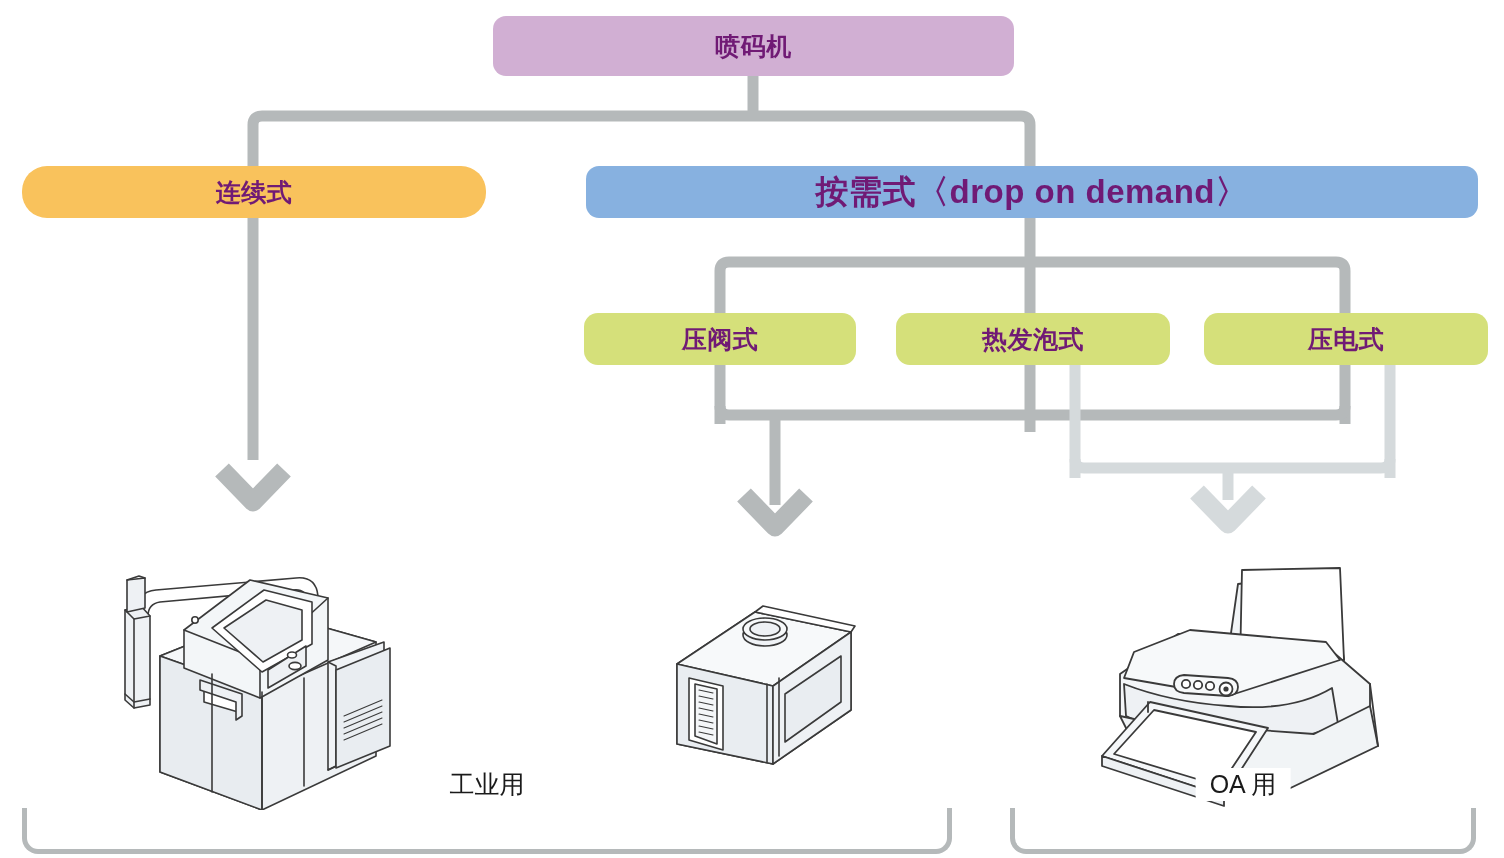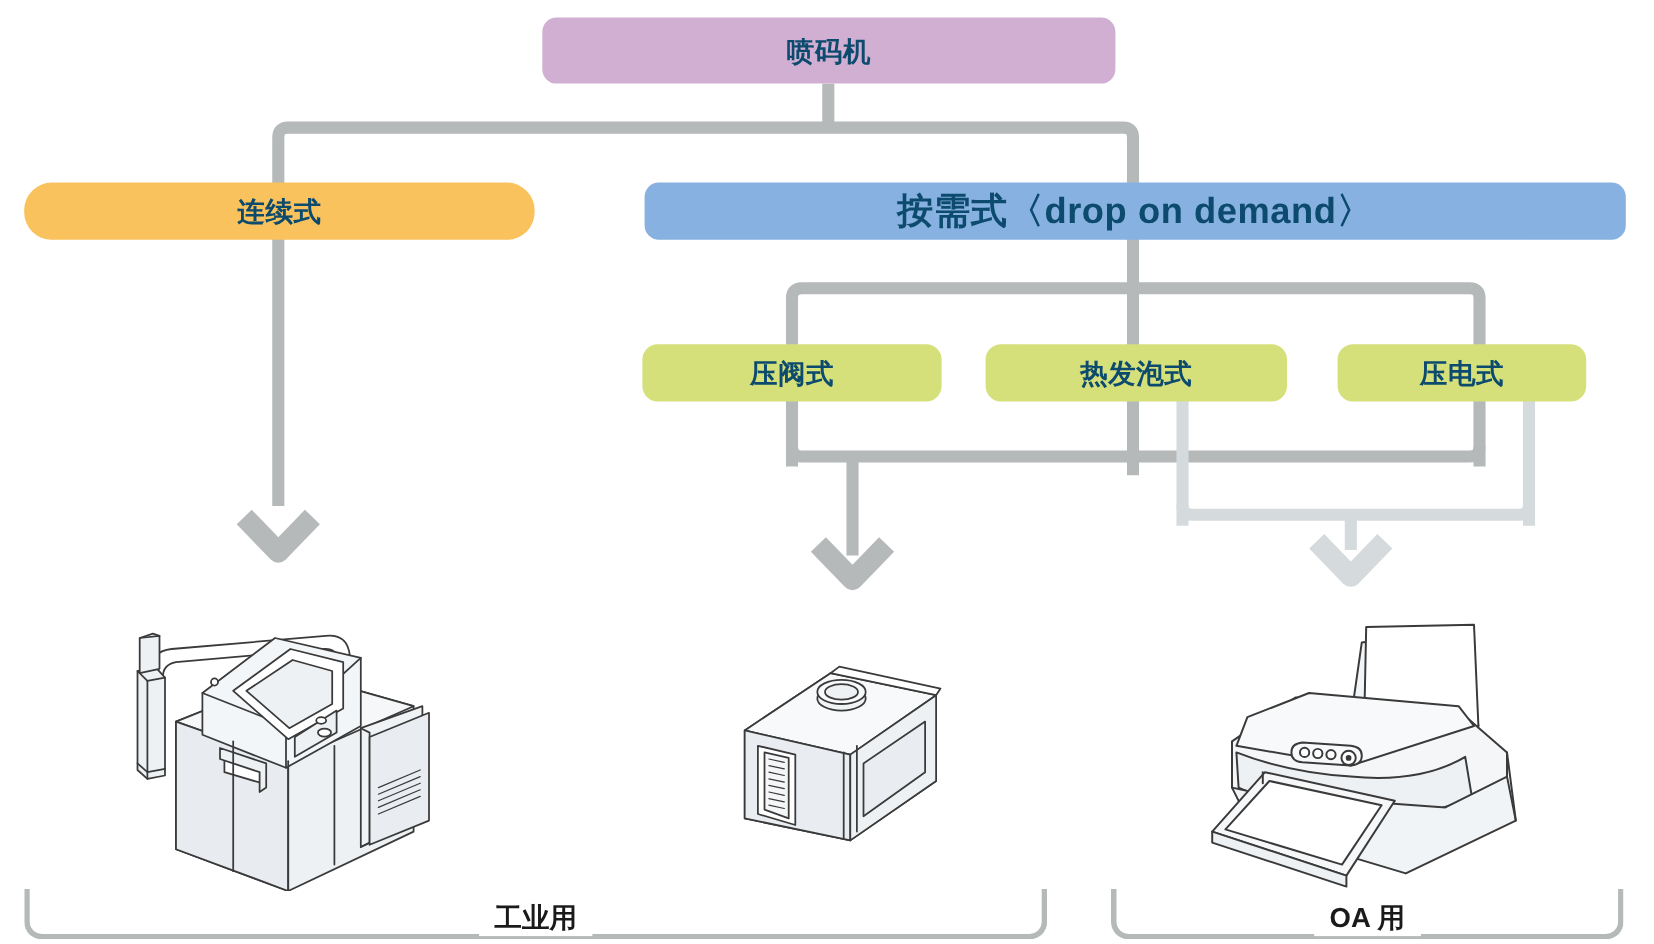--- a/index.html
+++ b/index.html
@@ -21,21 +21,21 @@
     width:1504px;height:858px;
     pointer-events:none;
   }
   
   .node{
     position:absolute;
     display:flex;
     align-items:center;
     justify-content:center;
     border-radius:14px;
-    color:#0c4a6e;
+    color:#701a75;
     font-weight:bold;
     letter-spacing:.5px;
     white-space:nowrap;
     box-sizing:border-box;
     z-index:3;
   }
   .node.root{
     left:493px;top:16px;width:521px;height:60px;
     font-size:25px;border-radius:13px;
   }
@@ -46,42 +46,42 @@
   .node.dod{
     left:586px;top:166px;width:892px;height:52px;
     font-size:33px;border-radius:13px;
   }
   .node.leaf{
     top:313px;height:52px;
     font-size:25px;border-radius:14px;
   }
   .leaf-a{left:584px;width:272px;}
   .leaf-b{left:896px;width:274px;}
-  .leaf-c{left:1204px;width:226px;margin-left:12px;}
+  .leaf-c{left:1204px;width:284px;}
 
   
   .bracket{
     position:absolute;
     z-index:3;
     height:46px;
     box-sizing:border-box;
     border:5px solid #b5b9ba;
     border-top:none;
     border-radius:0 0 16px 16px;
   }
   .bracket.industrial{left:22px;top:808px;width:930px;}
   .bracket.oa{left:1010px;top:808px;width:466px;}
   .bracket-label{
     position:absolute;
     z-index:4;
-    top:818px;
+    top:768px;
     background:#ffffff;
     padding:0 14px;
     font-size:25px;
-    font-weight:bold;
+    font-weight:normal;
     color:#1a1a1a;
     white-space:nowrap;
     transform:translateX(-50%);
   }
   .bracket-label.industrial{left:487px;}
   .bracket-label.oa{left:1243px;}
 
   
   .illus{position:absolute;z-index:2;}
   .illus.cij{left:100px;top:520px;width:330px;height:290px;}

